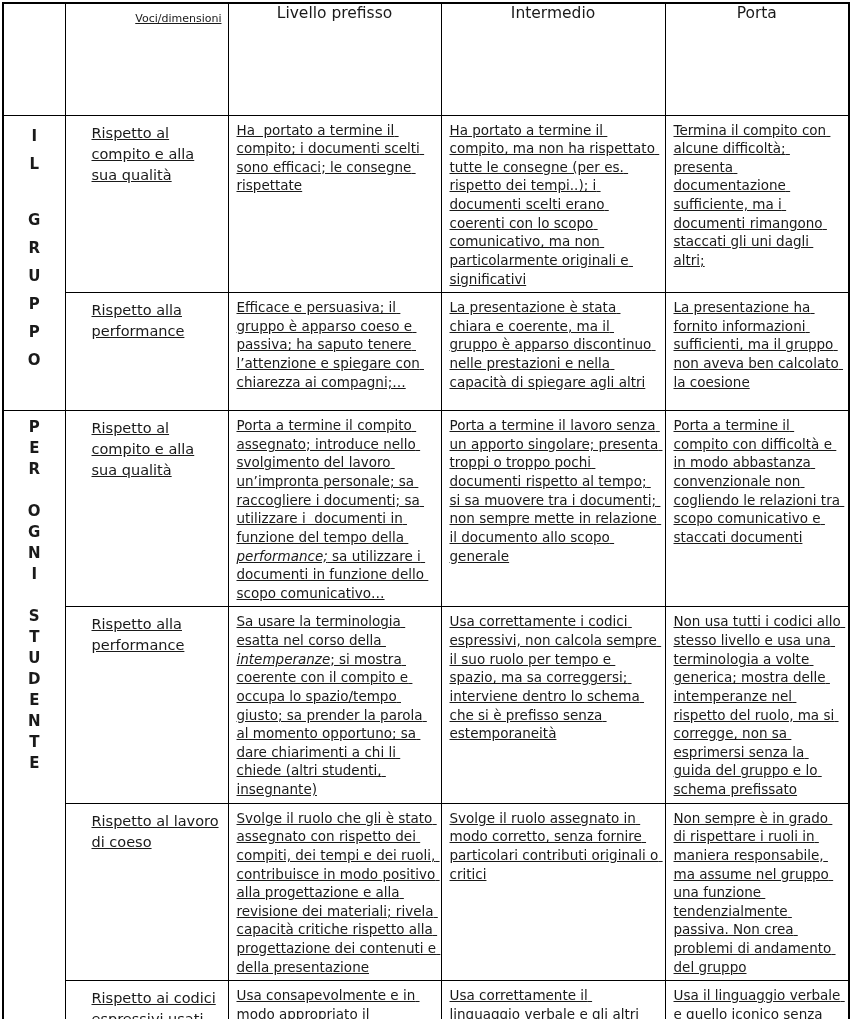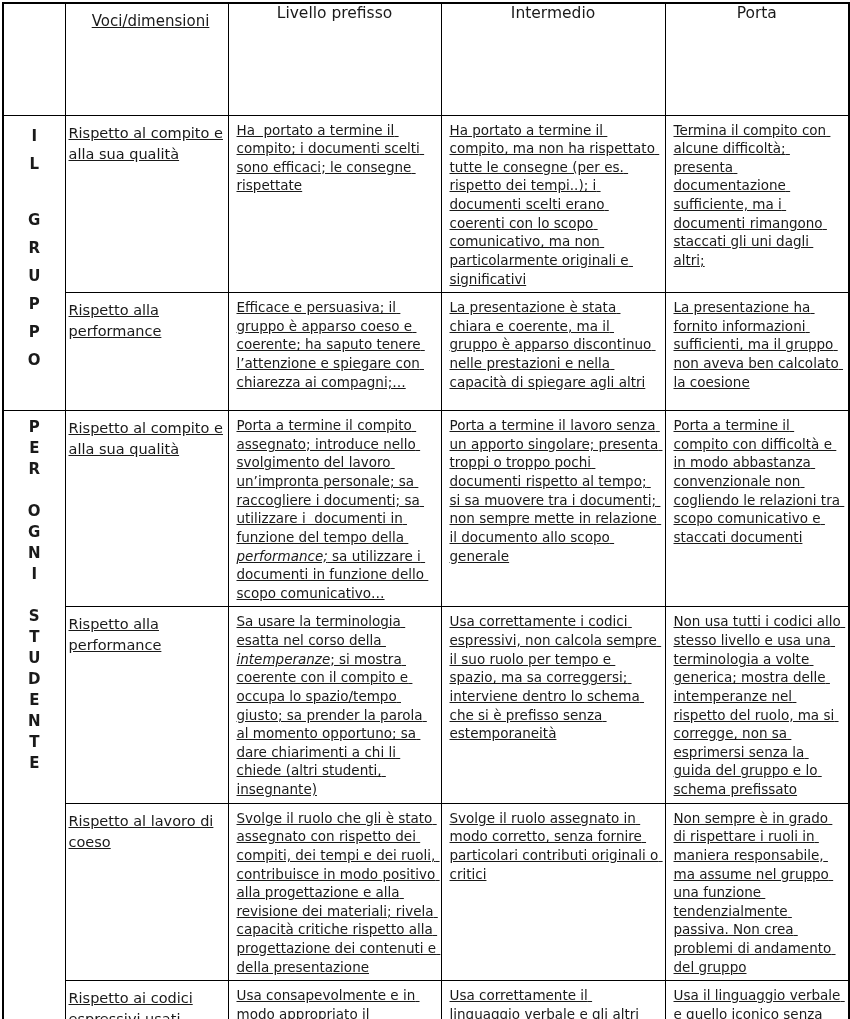--- a/index.html
+++ b/index.html
@@ -25,23 +25,23 @@
   table.rubric th, table.rubric td {
     border: 1px solid #000;
     vertical-align: top;
     box-sizing: border-box;
     overflow: hidden;
   }
   
   tr.header-row { height: 112px; }
   th.corner { background: #fff; }
   th.voci {
-    text-align: center;
+    text-align: right;
     font-weight: normal;
-    font-size: 15px;
+    font-size: 11px;
     padding: 8px 6px 0 14px;
   }
   th.voci .u { text-decoration: underline; }
   th.level {
     text-align: center;
     vertical-align: middle;
     font-weight: normal;
     font-size: 15.5px;
     padding: 0 4px;
   }
@@ -51,21 +51,21 @@
     padding-top: 6px;
     font-weight: bold;
     font-size: 15px;
   }
   td.section-cell .letter { height: 28px; line-height: 28px; }
   td.section-cell.sec1 .letter { height: 21px; line-height: 21px; }
   td.section-cell .letter.gap { visibility: hidden; }
   
   td.row-label {
     font-size: 14.5px;
-    padding: 7px 4px 4px 3px;
+    padding: 7px 4px 4px 26px;
     line-height: 1.45;
   }
   td.row-label .u { text-decoration: underline; }
   
   td.content-cell {
     font-size: 13.5px;
     line-height: 1.38;
     padding: 5px 4px 4px 8px;
     white-space: pre-wrap;
     text-decoration: underline;
@@ -106,21 +106,21 @@
             <div class="letter">P</div>
             <div class="letter">O</div>
           </td>
           <td class="row-label"><span class="u">Rispetto al compito e alla sua qualità</span></td>
           <td class="content-cell">Ha  portato a termine il compito; i documenti scelti sono efficaci; le consegne rispettate</td>
           <td class="content-cell">Ha portato a termine il compito, ma non ha rispettato tutte le consegne (per es. rispetto dei tempi..); i documenti scelti erano coerenti con lo scopo comunicativo, ma non particolarmente originali e significativi</td>
           <td class="content-cell">Termina il compito con alcune difficoltà; presenta documentazione sufficiente, ma i documenti rimangono staccati gli uni dagli altri;</td>
         </tr>
         <tr style="height: 118px;">
           <td class="row-label"><span class="u">Rispetto alla performance</span></td>
-          <td class="content-cell">Efficace e persuasiva; il gruppo è apparso coeso e coerente; ha saputo tenere l’attenzione e spiegare con chiarezza ai compagni;…</td>
+          <td class="content-cell">Efficace e persuasiva; il gruppo è apparso coeso e passiva; ha saputo tenere l’attenzione e spiegare con chiarezza ai compagni;…</td>
           <td class="content-cell">La presentazione è stata chiara e coerente, ma il gruppo è apparso discontinuo nelle prestazioni e nella capacità di spiegare agli altri</td>
           <td class="content-cell">La presentazione ha fornito informazioni sufficienti, ma il gruppo non aveva ben calcolato la coesione</td>
         </tr>
         <tr style="height: 180px;">
           <td class="section-cell sec1" rowspan="4" aria-label="PER OGNI STUDENTE">
             <div class="letter">P</div>
             <div class="letter">E</div>
             <div class="letter">R</div>
             <div class="letter gap">&nbsp;</div>
             <div class="letter">O</div>

